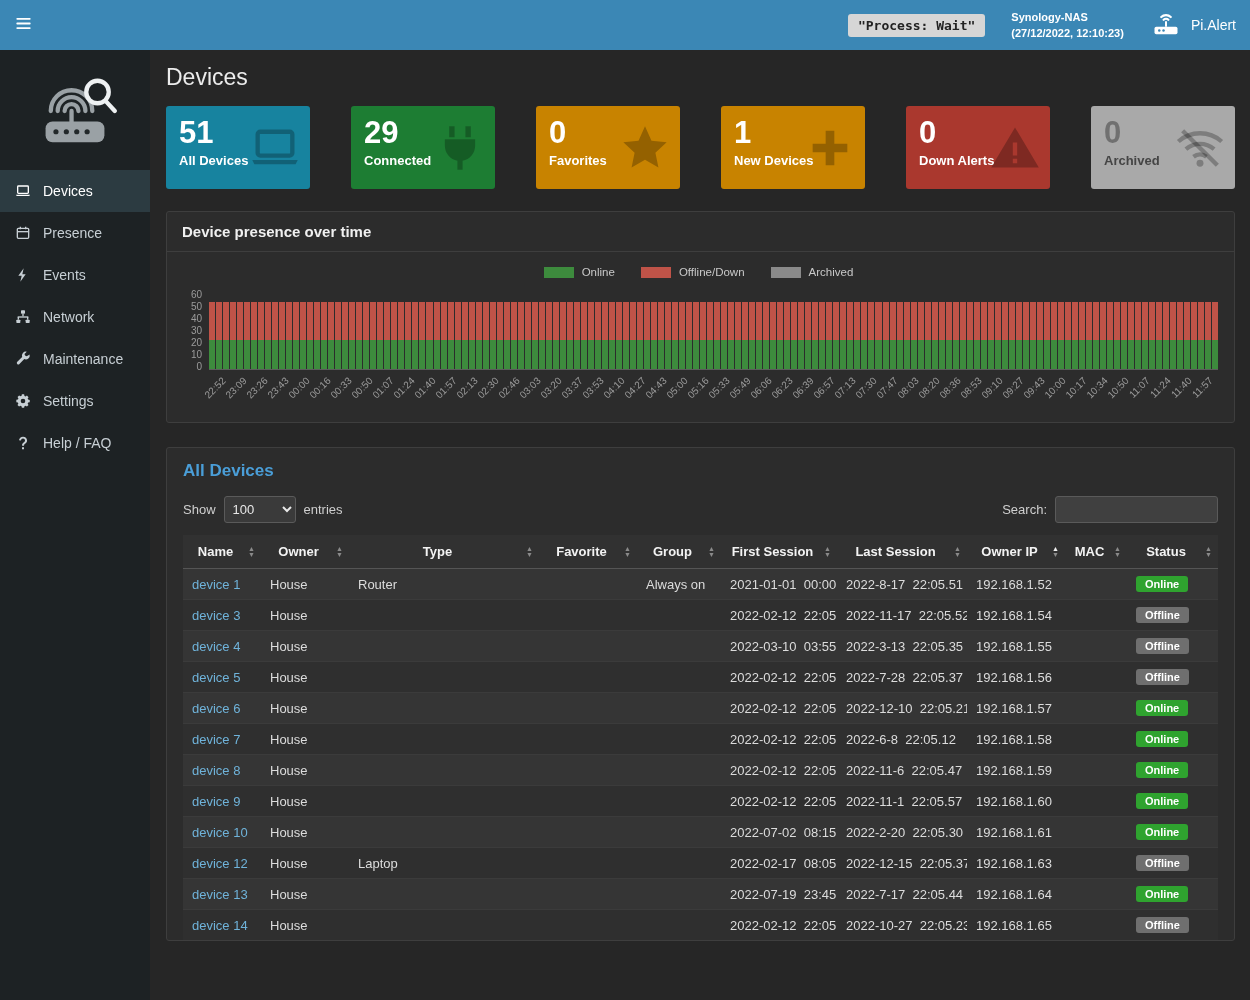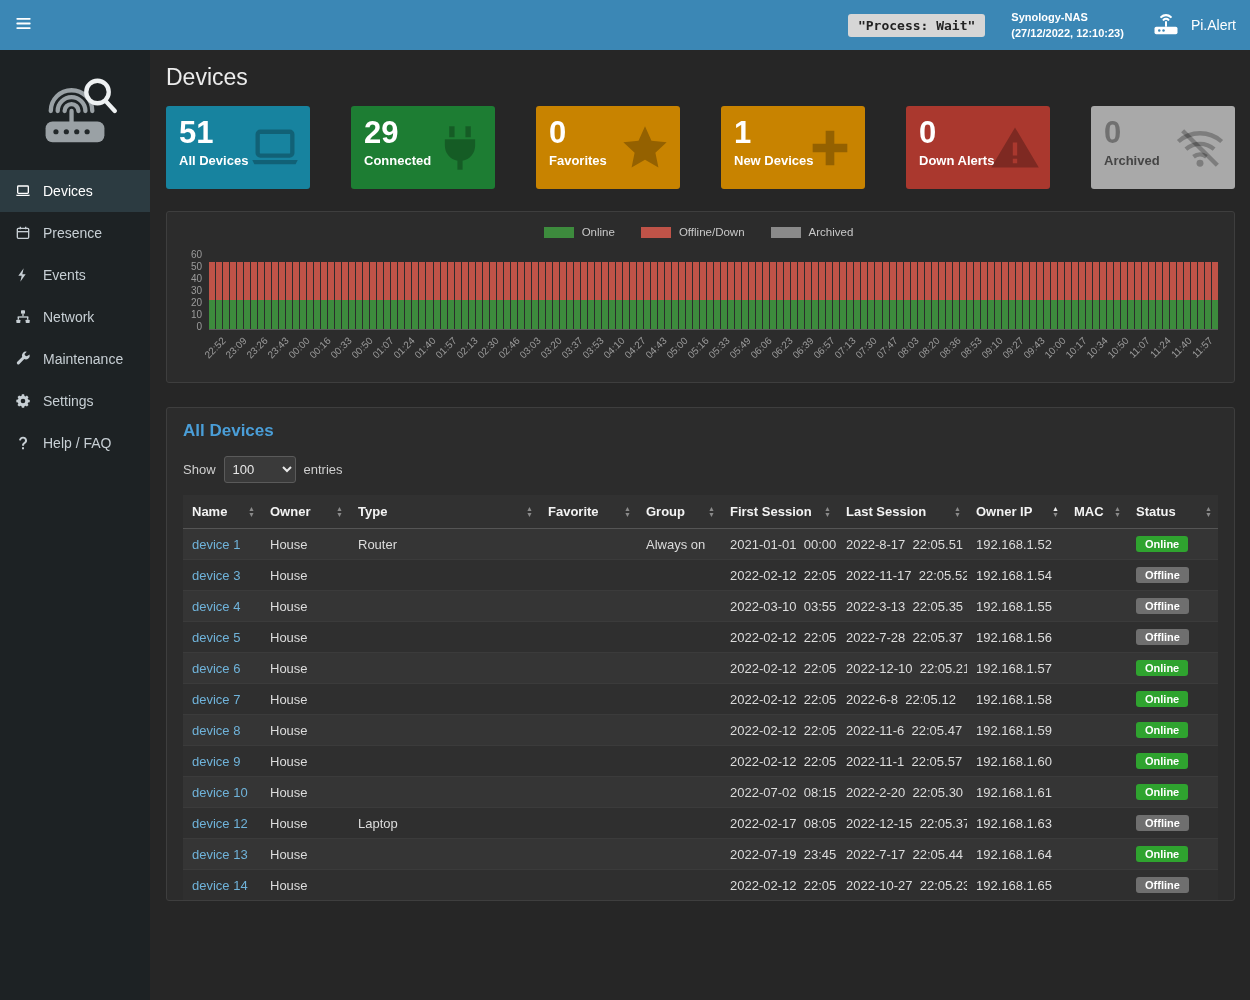--- a/index.html
+++ b/index.html
@@ -53,21 +53,21 @@
   .xlab { flex: 1 0 0; position: relative; }
   .xlab span { position: absolute; left: 50%; top: 3px; transform: translateX(-100%) rotate(-45deg); transform-origin: top right; color: #9b9b9b; font-size: 10px; white-space: nowrap; }
   
   .table-panel { margin-top: 24px; padding: 13px 16px 0; }
   .table-title { color: #4a9ed8; font-size: 17px; font-weight: bold; margin-bottom: 15px; }
   .table-controls { display: flex; justify-content: space-between; align-items: center; margin-bottom: 12px; color: #cfcfcf; font-size: 13px; }
   .length-ctl, .search-ctl { display: flex; align-items: center; gap: 8px; }
   select { background: #3a3a3a; color: #e8e8e8; border: 1px solid #5a5a5a; border-radius: 3px; padding: 3px 4px; font-size: 13px; width: 72px; height: 27px; font-family: "Liberation Sans", sans-serif; }
   .search-input { width: 163px; height: 27px; background: #404040; border: 1px solid #5a5a5a; border-radius: 3px; color: #eee; padding: 0 8px; font-size: 13px; }
   table { width: 100%; border-collapse: collapse; font-size: 13px; color: #dcdcdc; table-layout: fixed; }
-  th { text-align: left; padding: 9px 9px; color: #f3f3f3; font-weight: bold; border-bottom: 1px solid #555; background: #313131; position: relative; padding-right: 22px; cursor: pointer; white-space: nowrap; overflow: hidden; }
+  th { text-align: center; padding: 9px 9px; color: #f3f3f3; font-weight: bold; border-bottom: 1px solid #555; background: #313131; position: relative; padding-right: 22px; cursor: pointer; white-space: nowrap; overflow: hidden; }
   .sort { position: absolute; right: 6px; top: 50%; transform: translateY(-50%); display: inline-flex; flex-direction: column; line-height: 6px; }
   .sort i { font-style: normal; font-size: 7px; height: 6px; color: #8a8a8a; }
   .sort.active i.asc { color: #efefef; }
   td { padding: 7px 9px; border-top: 1px solid #3b3b3b; white-space: pre; overflow: hidden; }
   tbody tr:nth-child(odd) td { background: #353535; }
   tbody tr:nth-child(even) td { background: #2f2f2f; }
   a.device-link { color: #6fb3da; text-decoration: none; cursor: pointer; }
   .badge { display: inline-block; min-width: 52px; text-align: center; padding: 2px 9px; border-radius: 3px; font-size: 11px; font-weight: bold; color: #fff; }
   .badge.online { background: #2fa32f; }
   .badge.offline { background: #6f6f6f; }
@@ -244,20 +244,21 @@
               <path d="M2 9a15 15 0 0 1 20 0"></path>
               <path d="M5.5 12.5a10 10 0 0 1 13 0"></path>
               <path d="M9 16a5 5 0 0 1 6 0"></path>
               <circle cx="12" cy="19" r="1.6" fill="currentColor" stroke="none"></circle>
               <path d="M4 4l16 16"></path>
             </svg></div>
         </div>
       </div>
 
     <div class="panel">
+      <div class="panel-header">Device presence over time</div>
       <div class="chart-body">
         <div class="legend" id="legend">
             <div class="legend-item">
               <span class="legend-swatch" style="background: rgb(61, 139, 61);"></span>
               <span>Online</span>
             </div>
             <div class="legend-item">
               <span class="legend-swatch" style="background: rgb(191, 83, 72);"></span>
               <span>Offline/Down</span>
             </div>
@@ -1150,20 +1151,24 @@
       </div>
     </div>
 
     <div class="panel table-panel">
       <div class="table-title">All Devices</div>
       <div class="table-controls">
         <div class="length-ctl">
           <span>Show</span>
           <select id="length-select"><option>100</option></select>
           <span>entries</span>
+        </div>
+        <div class="search-ctl">
+          <span>Search:</span>
+          <input class="search-input" type="text" value="" style="">
         </div>
       </div>
       <table>
         <colgroup>
           <col style="width:78px">
             <col style="width:88px">
             <col style="width:190px">
             <col style="width:98px">
             <col style="width:84px">
           <col style="width:116px">

